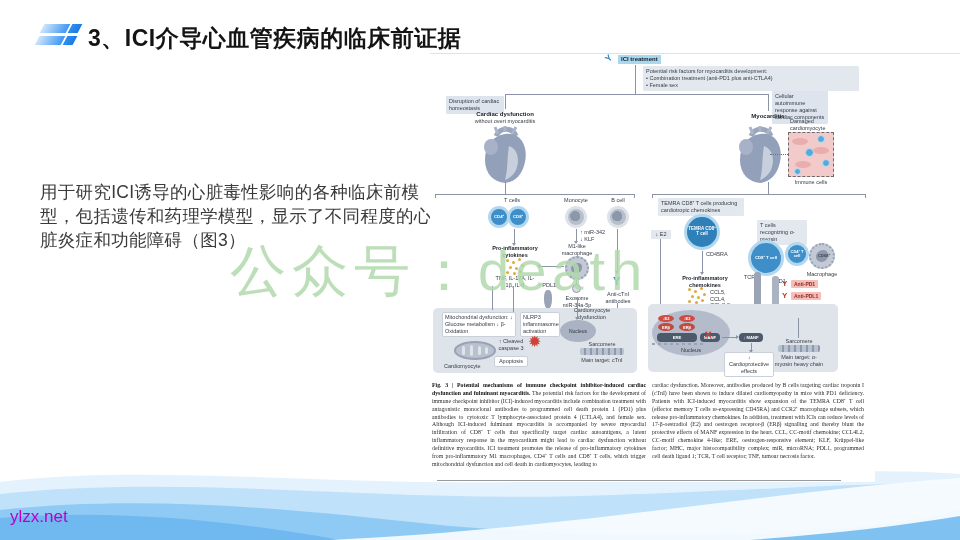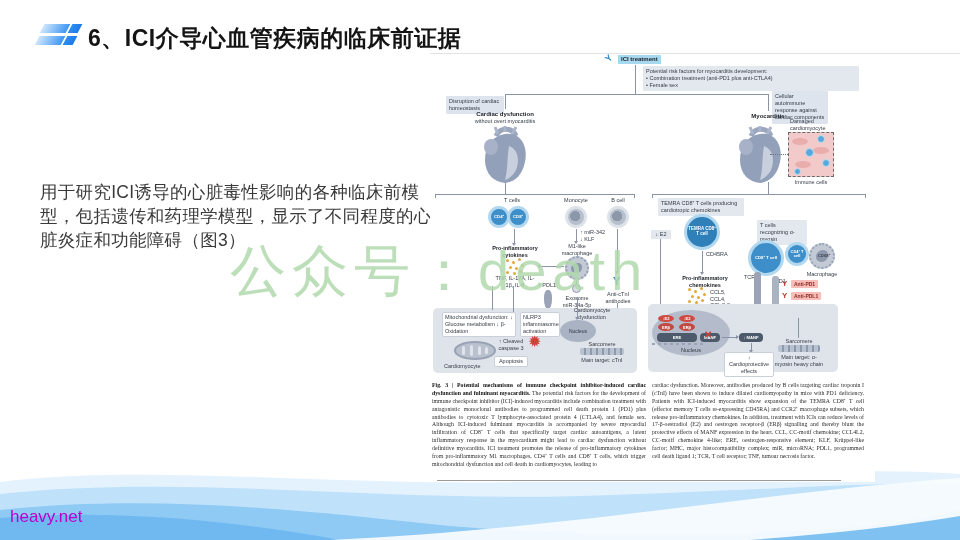--- a/index.html
+++ b/index.html
@@ -76,21 +76,21 @@
 </style>
 </head>
 <body>
 
 <div id="logo">
   <div class="logo-bar lb1"></div>
   <div class="logo-bar lb2"></div>
   <div class="logo-bar lb3"></div>
   <div class="logo-bar lb4"></div>
 </div>
-<div id="page-title">6、ICI介导心血管疾病的临床前证据</div>
+<div id="page-title">3、ICI介导心血管疾病的临床前证据</div>
 <div id="title-rule"></div>
 
 <div id="body-text">用于研究ICI诱导的心脏毒性影响的各种临床前模型，包括遗传和药理学模型，显示了不同程度的心脏炎症和功能障碍（图3）</div>
 
 <div id="watermark">公众号：death</div>
 
 <div id="figure">
 
   <div class="fl" style="left:176px;top:-1px;font-size:9px;font-weight:bold;color:#2e86c1;transform:rotate(-45deg)">Y</div>
   <div class="fl bold" style="left:188px;top:1px;background:#a8d8f0;padding:1px 3px;font-size:6px">ICI treatment</div>
@@ -267,13 +267,13 @@
 
 <svg id="waves" width="960" height="88" viewBox="0 0 960 88">
   <path d="M0,30 C150,12 330,34 520,30 C700,26 850,14 960,22 L960,88 L0,88 Z" fill="#e4f2fd"></path>
   <path d="M0,42 C180,22 380,50 580,44 C760,39 880,28 960,34 L960,88 L0,88 Z" fill="#bfe1fa"></path>
   <path d="M0,58 C150,42 300,58 430,72 C560,85 700,86 820,78 C880,74 930,66 960,58 L960,88 L0,88 Z" fill="#8fcaf5"></path>
   <path d="M0,66 C120,56 240,70 340,88 L0,88 Z" fill="#6fb9f0"></path>
   <path d="M960,26 C760,40 560,78 330,88 L960,88 Z" fill="#f7fbfe" opacity="0.95"></path>
   <path d="M960,64 C900,74 830,82 750,88 L960,88 Z" fill="#7fc2f2"></path>
 </svg>
 
-<div id="site-label">heavy.net</div>
+<div id="site-label">ylzx.net</div>
 
 </body></html>

